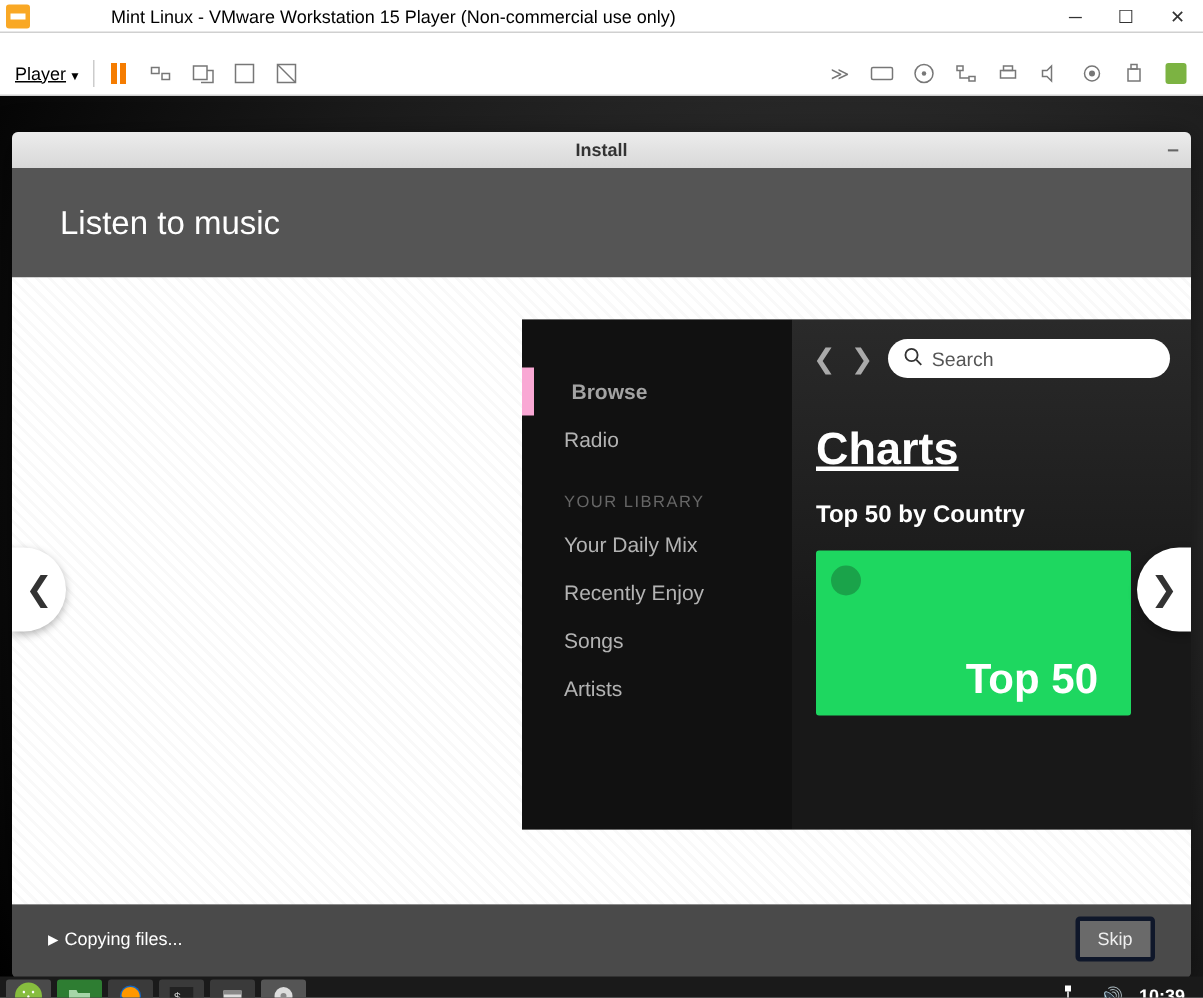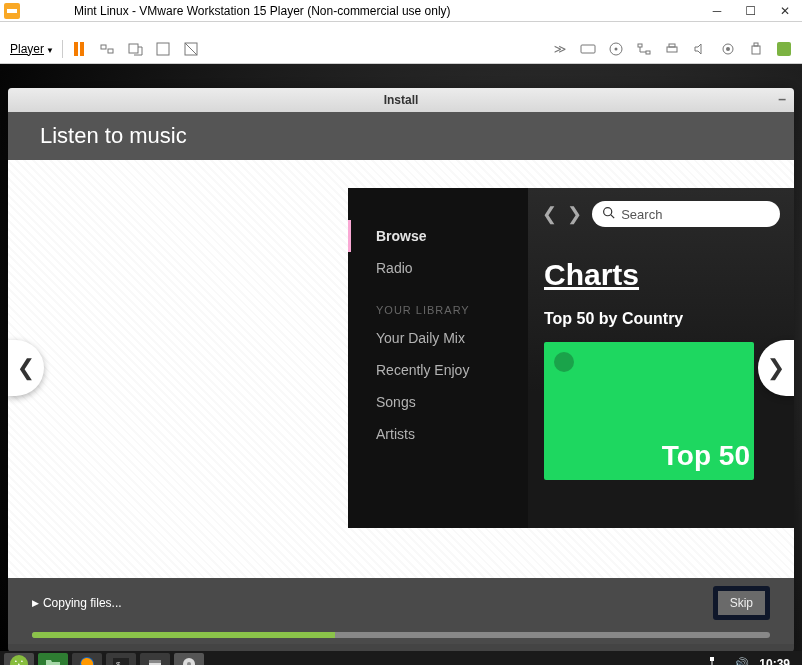--- a/index.html
+++ b/index.html
@@ -24,62 +24,62 @@
 .vmware-toolbar .pause-icon div { width: 4px; height: 14px; background: #f57c00; }
 .vmware-toolbar .green-sq { width: 14px; height: 14px; background: #7cb342; border-radius: 2px; }
 
 
 .guest { position: relative; width: 802px; height: 613px; background: radial-gradient(circle at 70% 40%, #3a3a3a 0%, #1a1a1a 60%, #000 100%); overflow: hidden; }
 
 
 .installer { position: absolute; left: 8px; top: 24px; right: 8px; height: 564px; background: #444; border-radius: 4px; overflow: hidden; box-shadow: 0 4px 20px rgba(0,0,0,0.5); }
 .installer-titlebar { height: 24px; background: linear-gradient(to bottom, #ececec, #d8d8d8); display: flex; align-items: center; justify-content: center; font-size: 12px; color: #333; font-weight: bold; position: relative; }
 .installer-titlebar .min-btn { position: absolute; right: 8px; top: 3px; color: #666; font-size: 14px; cursor: pointer; }
-.installer-header { height: 48px; background: #555; display: flex; align-items: center; padding-left: 32px; }
+.installer-header { height: 73px; background: #555; display: flex; align-items: center; padding-left: 32px; }
 .installer-header h1 { color: #fff; font-size: 22px; font-weight: normal; }
 
 .installer-body { height: 418px; background: #fff; position: relative; background-image: repeating-linear-gradient(45deg, #f9f9f9 0 2px, #fff 2px 6px); }
 
 .left-panel { position: absolute; left: 54px; top: 28px; width: 240px; font-size: 13px; color: #333; }
 .left-panel .desc { line-height: 1.5; margin-bottom: 18px; }
 .left-panel .section-title { font-size: 12px; color: #666; border-bottom: 1px solid #ccc; padding-bottom: 4px; margin-bottom: 10px; }
 .software-item { display: flex; align-items: center; gap: 10px; margin-bottom: 10px; cursor: pointer; }
 .software-item .sw-icon { width: 22px; height: 22px; border-radius: 4px; display: flex; align-items: center; justify-content: center; }
 .spotify-icon { background: #1ed760; }
 .spotify-icon svg { width: 14px; height: 14px; }
 .rhythmbox-icon { background: #f0f0f0; border: 1px solid #ccc; }
 .rhythmbox-icon::after { content: "♫"; font-size: 12px; color: #555; }
 
 
 .spotify-pane { position: absolute; right: 0; top: 28px; width: 446px; height: 340px; background: #181818; overflow: hidden; }
 .spotify-pane .sp-sidebar { position: absolute; left: 0; top: 0; width: 180px; height: 100%; background: #111; padding: 32px 0 0 28px; }
 .sp-sidebar .sp-item { color: #b3b3b3; font-size: 14px; padding: 8px 0; cursor: pointer; }
-.sp-sidebar .sp-item.active { color: #e5e5e5; font-weight: bold; border-left: 3px solid #f9a8d4; margin-left: -28px; padding-left: 25px; }
+.sp-sidebar .sp-item.active { color: #a3a3a3; font-weight: bold; border-left: 8px solid #f9a8d4; margin-left: -28px; padding-left: 25px; }
 .sp-sidebar .sp-section { color: #666; font-size: 11px; letter-spacing: 1px; padding: 20px 0 6px; }
 .sp-main { position: absolute; left: 180px; top: 0; right: 0; height: 100%; background: linear-gradient(to bottom, #2a2a2a, #181818 60%); }
 .sp-topbar { height: 52px; padding: 0 14px; display: flex; align-items: center; gap: 10px; }
 .sp-nav-arrow { color: #aaa; font-size: 18px; cursor: pointer; }
 .sp-search { flex: 1; background: #fff; border-radius: 16px; height: 26px; display: flex; align-items: center; padding: 0 10px; gap: 6px; font-size: 13px; color: #555; }
 .sp-main h2 { color: #fff; font-size: 30px; font-weight: bold; padding: 18px 0 18px 16px; text-decoration: underline; }
 .sp-main h3 { color: #fff; font-size: 16px; font-weight: bold; padding: 0 0 14px 16px; }
-.sp-card { margin-left: 16px; width: 210px; height: 138px; background: #1ed760; border-radius: 2px; position: relative; display: flex; align-items: flex-end; justify-content: flex-end; padding: 8px 4px; }
+.sp-card { margin-left: 16px; width: 210px; height: 110px; background: #1ed760; border-radius: 2px; position: relative; display: flex; align-items: flex-end; justify-content: flex-end; padding: 8px 22px; }
 .sp-card .sp-logo { position: absolute; left: 10px; top: 10px; width: 20px; height: 20px; border-radius: 50%; background: #1aa34a; }
 .sp-card .t50 { color: #fff; font-size: 28px; font-weight: bold; }
 
 
 .car-arrow { position: absolute; top: 180px; width: 36px; height: 56px; background: #fff; display: flex; align-items: center; justify-content: center; font-size: 22px; color: #333; cursor: pointer; box-shadow: 0 2px 6px rgba(0,0,0,0.3); }
 .car-left { left: 0; border-radius: 0 28px 28px 0; }
 .car-right { right: 0; border-radius: 28px 0 0 28px; }
 
 
 .installer-footer { height: 66px; background: #4a4a4a; padding: 8px 24px; position: relative; }
 .installer-footer .status-row { display: flex; align-items: center; justify-content: space-between; }
 .installer-footer .status { color: #fff; font-size: 12px; display: flex; align-items: center; gap: 4px; }
 .installer-footer .status .tri { font-size: 9px; }
-.installer-footer .skip-btn { background: #6a6a6a; color: #eee; border: 5px solid #0f172a; padding: 5px 12px; font-size: 12px; cursor: pointer; border-radius: 3px; }
+.installer-footer .skip-btn { background: #6a6a6a; color: #eee; border: 3px solid #0f172a; padding: 5px 12px; font-size: 12px; cursor: pointer; border-radius: 3px; }
 .installer-footer .progress { margin-top: 12px; height: 6px; background: #888; border-radius: 3px; overflow: hidden; }
 .installer-footer .progress .bar { height: 100%; width: 41%; background: #8bc34a; }
 
 
 .taskbar { position: absolute; bottom: 0; left: 0; right: 0; height: 26px; background: #1a1a1a; display: flex; align-items: center; padding: 0 4px; gap: 4px; }
 .taskbar .tb-btn { width: 30px; height: 22px; background: #333; display: flex; align-items: center; justify-content: center; border-radius: 2px; cursor: pointer; }
 .taskbar .mint-btn { background: #4a4a4a; }
 .taskbar .mint-logo { width: 18px; height: 18px; border-radius: 50%; background: #87bd3e; display: flex; align-items: center; justify-content: center; color: #fff; font-size: 10px; font-weight: bold; }
 .taskbar .tb-tray { margin-left: auto; display: flex; align-items: center; gap: 10px; color: #fff; font-size: 12px; padding-right: 8px; }
 .taskbar .tb-tray .tray-icon { font-size: 13px; }

